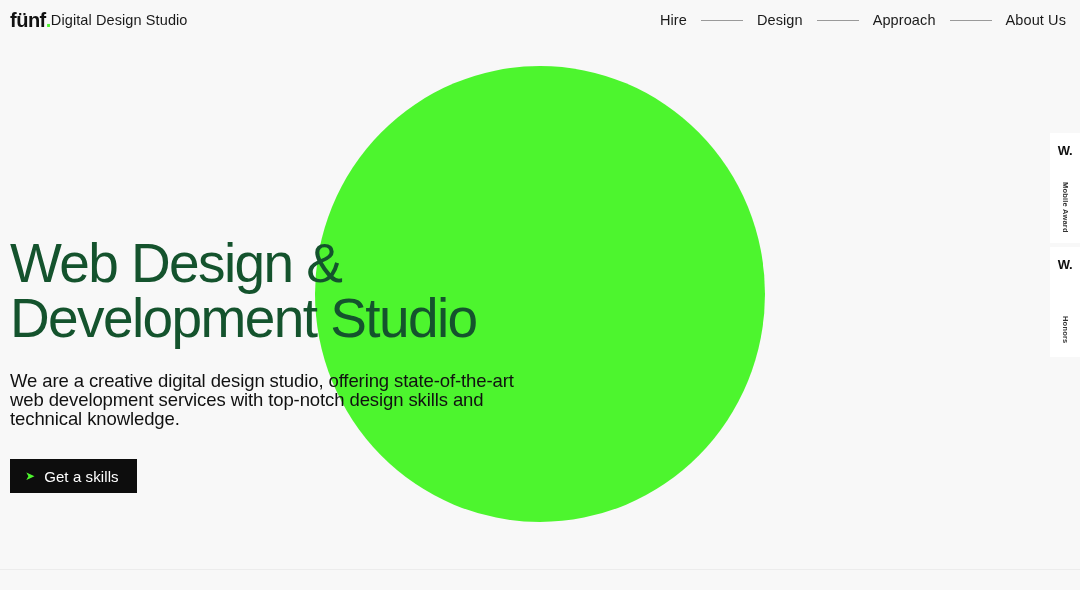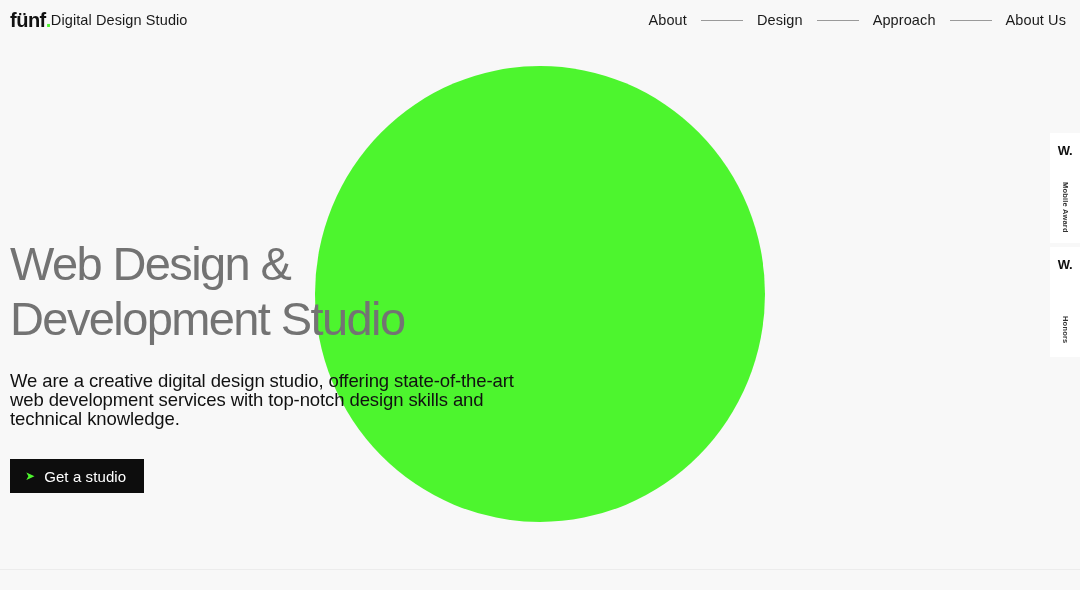--- a/index.html
+++ b/index.html
@@ -74,25 +74,25 @@
   }
 
   
   #hero-content {
     position:absolute;
     left:10px; top:236px;
     width:560px;
     z-index:3;
   }
   #hero-heading {
-    font-size:47px;
+    font-size:55px;
     line-height:55px;
     font-weight:400;
     letter-spacing:-1.6px;
-    color:#737373;
+    color:#14532d;
   }
   #hero-paragraph {
     margin-top:25px;
     font-size:18.5px;
     line-height:19px;
     color:#111;
     letter-spacing:-0.1px;
     width:525px;
   }
   #cta-quote-button {
@@ -174,39 +174,39 @@
   <div id="hero-circle"></div>
 
   <header id="site-header">
     <div id="brand-logo">
       <span>fünf</span>
         <span class="dot">.</span>
     </div>
     <div id="tagline">Digital Design Studio</div>
 
     <nav id="main-nav">
-      <a class="nav-link" href="#">About</a>
+      <a class="nav-link" href="#">Hire</a>
       <span class="nav-sep"></span>
       <a class="nav-link" href="#">Design</a>
       <span class="nav-sep"></span>
       <a class="nav-link" href="#">Approach</a>
       <span class="nav-sep"></span>
       <a class="nav-link" href="#">About Us</a>
     </nav>
   </header>
 
   <section id="hero-content">
     <h1 id="hero-heading">
       <span>Web Design &amp;</span><br>
       <span>Development Studio</span>
     </h1>
     <p id="hero-paragraph">We are a creative digital design studio, offering state-of-the-art web development services with top-notch design skills and technical knowledge.</p>
     <button id="cta-quote-button">
       <span class="arrow-glyph">➤</span>
-      <span>Get a studio</span>
+      <span>Get a skills</span>
     </button>
   </section>
 
   <aside id="award-badges">
     <div class="award-badge" id="award-badge-mobile">
       <span class="badge-mark">W.</span>
       <span class="badge-label">Mobile Award</span>
     </div>
     <div class="award-badge" id="award-badge-honors">
       <span class="badge-mark">W.</span>

